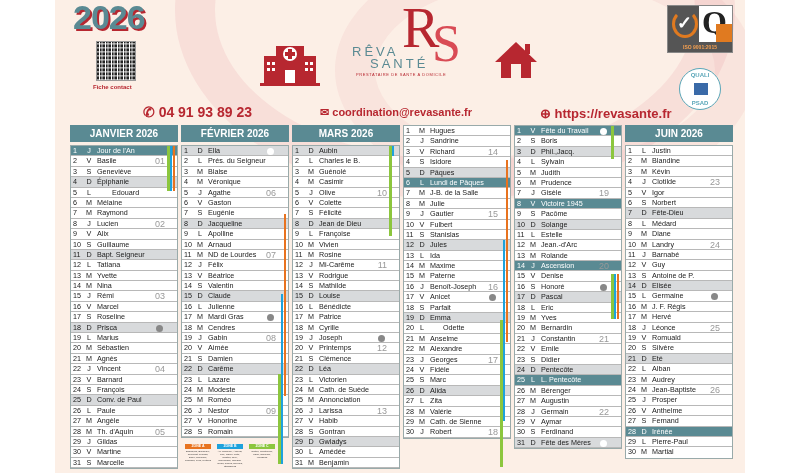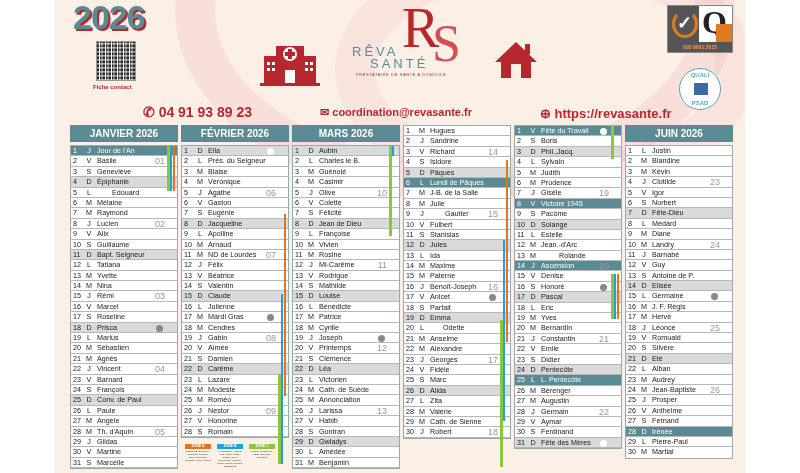--- a/index.html
+++ b/index.html
@@ -335,21 +335,21 @@
     <div class="month">
       <div class="days" style="position: relative;">
         <div class="day"><span class="num">1</span><span class="dl">M</span><span style="margin-left: 3px;">Hugues</span></div>
         <div class="day"><span class="num">2</span><span class="dl">J</span><span style="margin-left: 3px;">Sandrine</span></div>
         <div class="day"><span class="num">3</span><span class="dl">V</span><span style="margin-left: 3px;">Richard</span><span class="week">14</span></div>
         <div class="day"><span class="num">4</span><span class="dl">S</span><span style="margin-left: 3px;">Isidore</span></div>
         <div class="day sun"><span class="num">5</span><span class="dl">D</span><span style="margin-left: 3px;">Pâques</span></div>
         <div class="day hol"><span class="num">6</span><span class="dl">L</span><span style="margin-left: 3px;">Lundi de Pâques</span></div>
         <div class="day"><span class="num">7</span><span class="dl">M</span><span style="margin-left: 3px;">J-B. de la Salle</span></div>
         <div class="day"><span class="num">8</span><span class="dl">M</span><span style="margin-left: 3px;">Julie</span></div>
-        <div class="day"><span class="num">9</span><span class="dl">J</span><span style="margin-left: 18px;">Gautier</span><span class="week">15</span></div>
+        <div class="day"><span class="num">9</span><span class="dl">J</span><span style="margin-left: 3px;">Gautier</span><span class="week">15</span></div>
         <div class="day"><span class="num">10</span><span class="dl">V</span><span style="margin-left: 3px;">Fulbert</span></div>
         <div class="day"><span class="num">11</span><span class="dl">S</span><span style="margin-left: 3px;">Stanislas</span></div>
         <div class="day sun"><span class="num">12</span><span class="dl">D</span><span style="margin-left: 3px;">Jules</span></div>
         <div class="day"><span class="num">13</span><span class="dl">L</span><span style="margin-left: 3px;">Ida</span></div>
         <div class="day"><span class="num">14</span><span class="dl">M</span><span style="margin-left: 3px;">Maxime</span></div>
         <div class="day"><span class="num">15</span><span class="dl">M</span><span style="margin-left: 3px;">Paterne</span></div>
         <div class="day"><span class="num">16</span><span class="dl">J</span><span style="margin-left: 3px;">Benoît-Joseph</span><span class="week">16</span></div>
         <div class="day"><span class="num">17</span><span class="dl">V</span><span style="margin-left: 3px;">Anicet</span><span class="dot"></span></div>
         <div class="day"><span class="num">18</span><span class="dl">S</span><span style="margin-left: 3px;">Parfait</span></div>
         <div class="day sun"><span class="num">19</span><span class="dl">D</span><span style="margin-left: 3px;">Emma</span></div>
@@ -376,21 +376,21 @@
         <div class="day sun"><span class="num">3</span><span class="dl">D</span><span style="margin-left: 3px;">Phil.,Jacq.</span></div>
         <div class="day"><span class="num">4</span><span class="dl">L</span><span style="margin-left: 3px;">Sylvain</span></div>
         <div class="day"><span class="num">5</span><span class="dl">M</span><span style="margin-left: 3px;">Judith</span></div>
         <div class="day"><span class="num">6</span><span class="dl">M</span><span style="margin-left: 3px;">Prudence</span></div>
         <div class="day"><span class="num">7</span><span class="dl">J</span><span style="margin-left: 3px;">Gisèle</span><span class="week">19</span></div>
         <div class="day hol"><span class="num">8</span><span class="dl">V</span><span style="margin-left: 3px;">Victoire 1945</span></div>
         <div class="day"><span class="num">9</span><span class="dl">S</span><span style="margin-left: 3px;">Pacôme</span></div>
         <div class="day sun"><span class="num">10</span><span class="dl">D</span><span style="margin-left: 3px;">Solange</span></div>
         <div class="day"><span class="num">11</span><span class="dl">L</span><span style="margin-left: 3px;">Estelle</span></div>
         <div class="day"><span class="num">12</span><span class="dl">M</span><span style="margin-left: 3px;">Jean.-d'Arc</span></div>
-        <div class="day"><span class="num">13</span><span class="dl">M</span><span style="margin-left: 21px;">Rolande</span></div>
+        <div class="day"><span class="num">13</span><span class="dl">M</span><span style="margin-left: 3px;">Rolande</span></div>
         <div class="day hol"><span class="num">14</span><span class="dl">J</span><span style="margin-left: 3px;">Ascension</span><span class="week">20</span></div>
         <div class="day"><span class="num">15</span><span class="dl">V</span><span style="margin-left: 3px;">Denise</span></div>
         <div class="day"><span class="num">16</span><span class="dl">S</span><span style="margin-left: 3px;">Honoré</span><span class="dot"></span></div>
         <div class="day sun"><span class="num">17</span><span class="dl">D</span><span style="margin-left: 3px;">Pascal</span></div>
         <div class="day"><span class="num">18</span><span class="dl">L</span><span style="margin-left: 3px;">Eric</span></div>
         <div class="day"><span class="num">19</span><span class="dl">M</span><span style="margin-left: 3px;">Yves</span></div>
         <div class="day"><span class="num">20</span><span class="dl">M</span><span style="margin-left: 3px;">Bernardin</span></div>
         <div class="day"><span class="num">21</span><span class="dl">J</span><span style="margin-left: 3px;">Constantin</span><span class="week">21</span></div>
         <div class="day"><span class="num">22</span><span class="dl">V</span><span style="margin-left: 3px;">Emile</span></div>
         <div class="day"><span class="num">23</span><span class="dl">S</span><span style="margin-left: 3px;">Didier</span></div>

